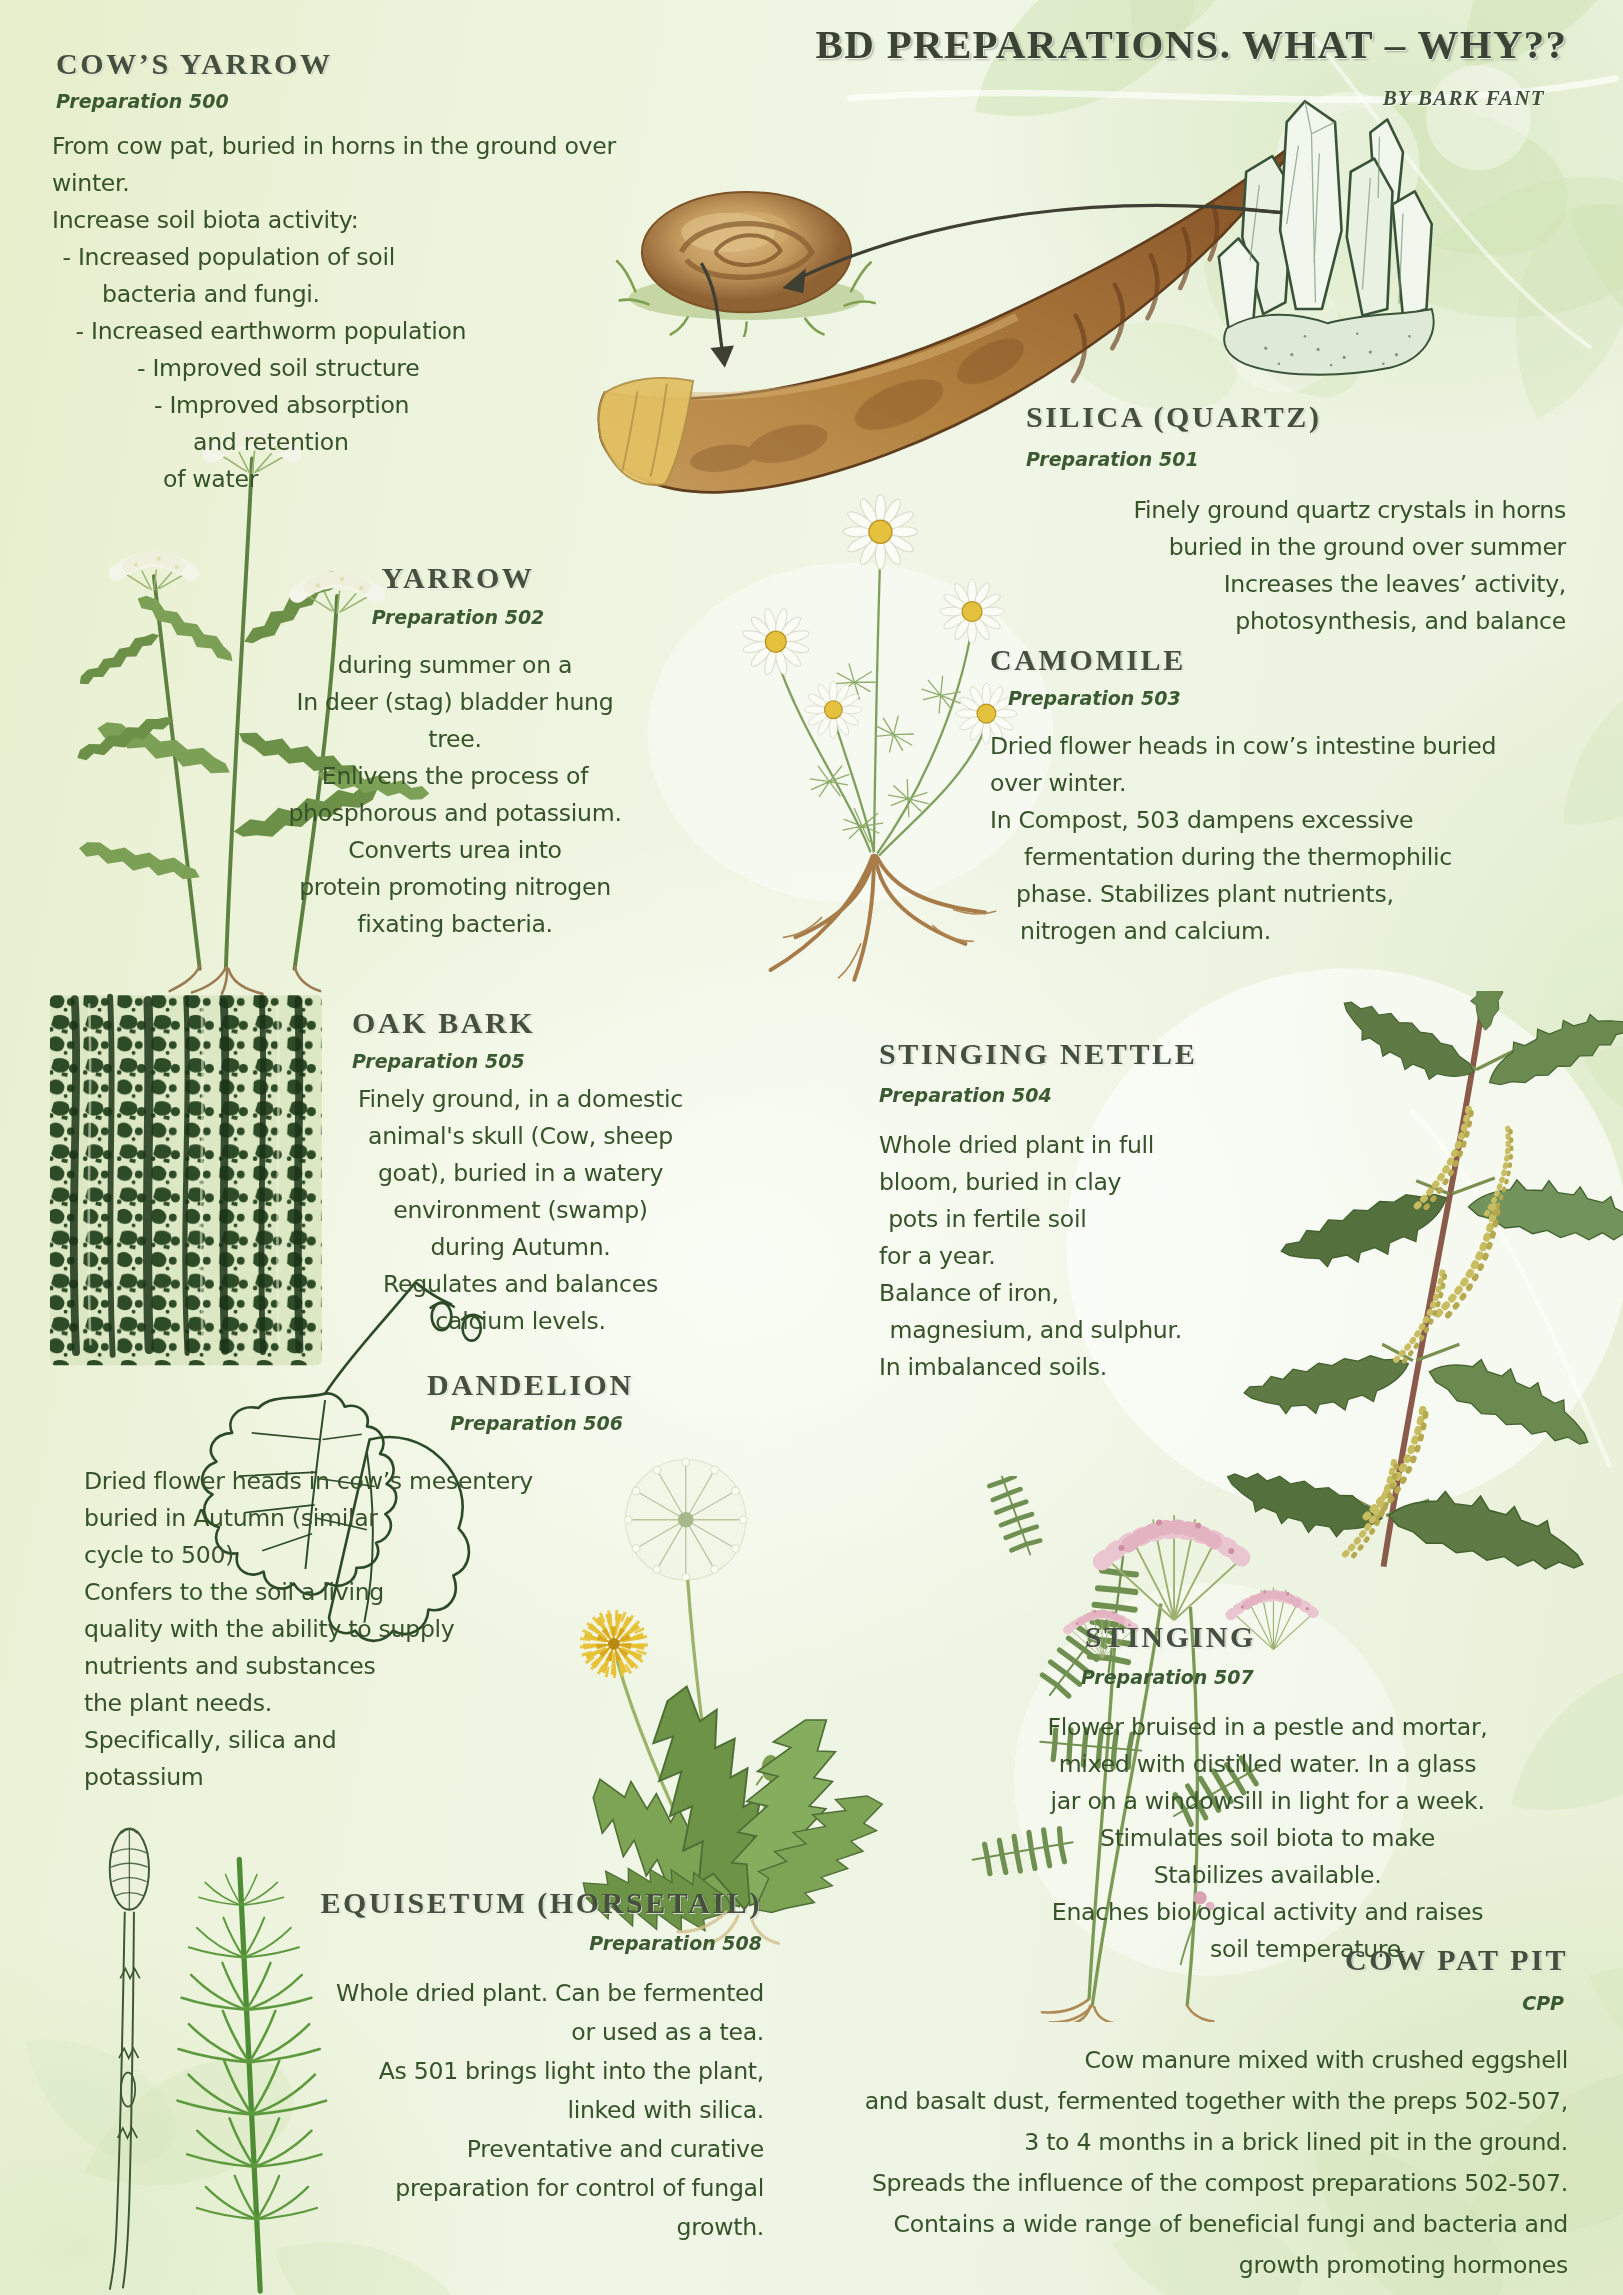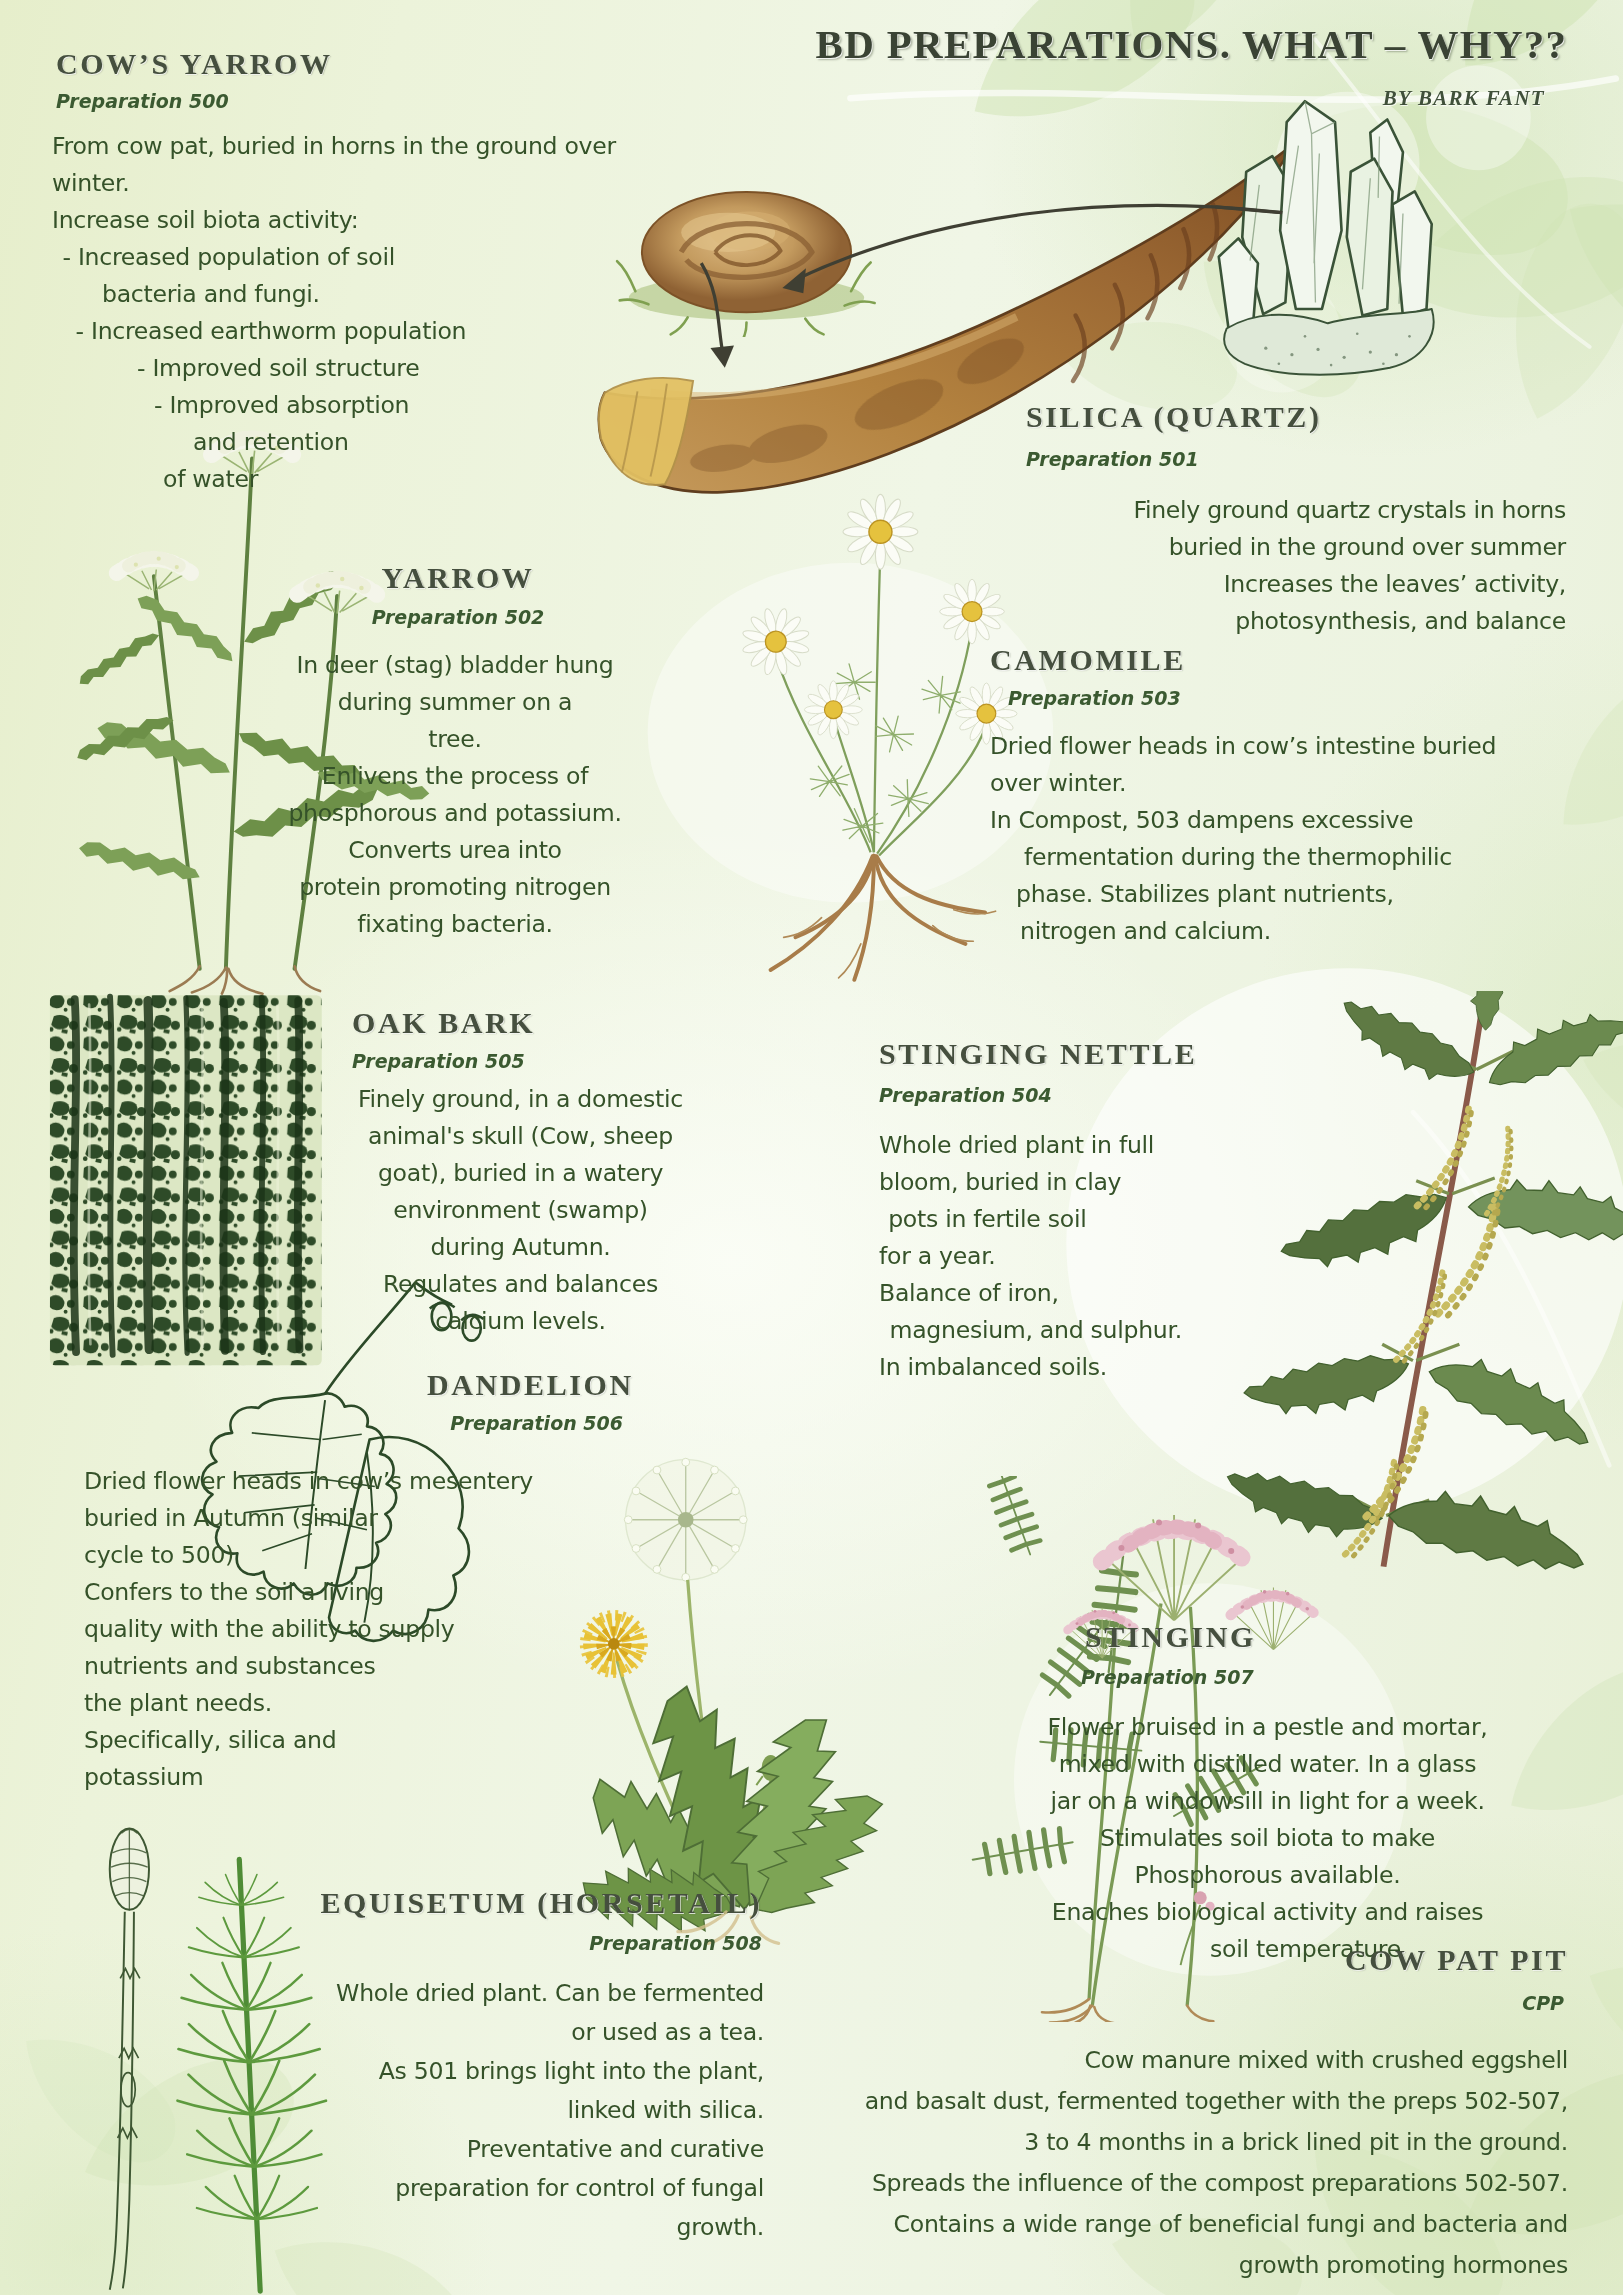--- a/index.html
+++ b/index.html
@@ -576,22 +576,22 @@
         <div class="line">buried in the ground over summer</div>
         <div class="line">Increases the leaves’ activity,</div>
         <div class="line">photosynthesis, and balance</div>
       </div>
   </section>
 
   <section style="display:contents">
     <div class="sec-h t-center" style="left:157px;top:561px;width:602px">YARROW</div>
     <div class="prep t-center" style="left:157px;top:606px;width:602px">Preparation 502</div>
     <div class="body-lines t-center sec-yarrow" style="left:154px;top:647px;width:602px">
+        <div class="line">during summer on a</div>
         <div class="line">In deer (stag) bladder hung</div>
-        <div class="line">during summer on a</div>
         <div class="line">tree.</div>
         <div class="line">Enlivens the process of</div>
         <div class="line">phosphorous and potassium.</div>
         <div class="line">Converts urea into</div>
         <div class="line">protein promoting nitrogen</div>
         <div class="line">fixating bacteria.</div>
       </div>
   </section>
 
   <section style="display:contents">
@@ -652,21 +652,21 @@
   </section>
 
   <section style="display:contents">
     <div class="sec-h" style="left:1085px;top:1620px">STINGING</div>
     <div class="prep" style="left:1081px;top:1666px">Preparation 507</div>
     <div class="body-lines t-center sec-valerian" style="left:968px;top:1709px;width:599px">
         <div class="line">Flower bruised in a pestle and mortar,</div>
         <div class="line">mixed with distilled water. In a glass</div>
         <div class="line">jar on a windowsill in light for a week.</div>
         <div class="line">Stimulates soil biota to make</div>
-        <div class="line">Phosphorous available.</div>
+        <div class="line">Stabilizes available.</div>
         <div class="line">Enaches biological activity and raises</div>
         <div class="line">soil temperature</div>
       </div>
   </section>
 
   <section style="display:contents">
     <div class="sec-h t-right" style="left:275px;top:1886px;width:487px">EQUISETUM (HORSETAIL)</div>
     <div class="prep t-right" style="left:275px;top:1932px;width:487px">Preparation 508</div>
     <div class="body-lines t-right sec-equisetum" style="left:275px;top:1974px;width:489px">
         <div class="line">Whole dried plant. Can be fermented</div>

